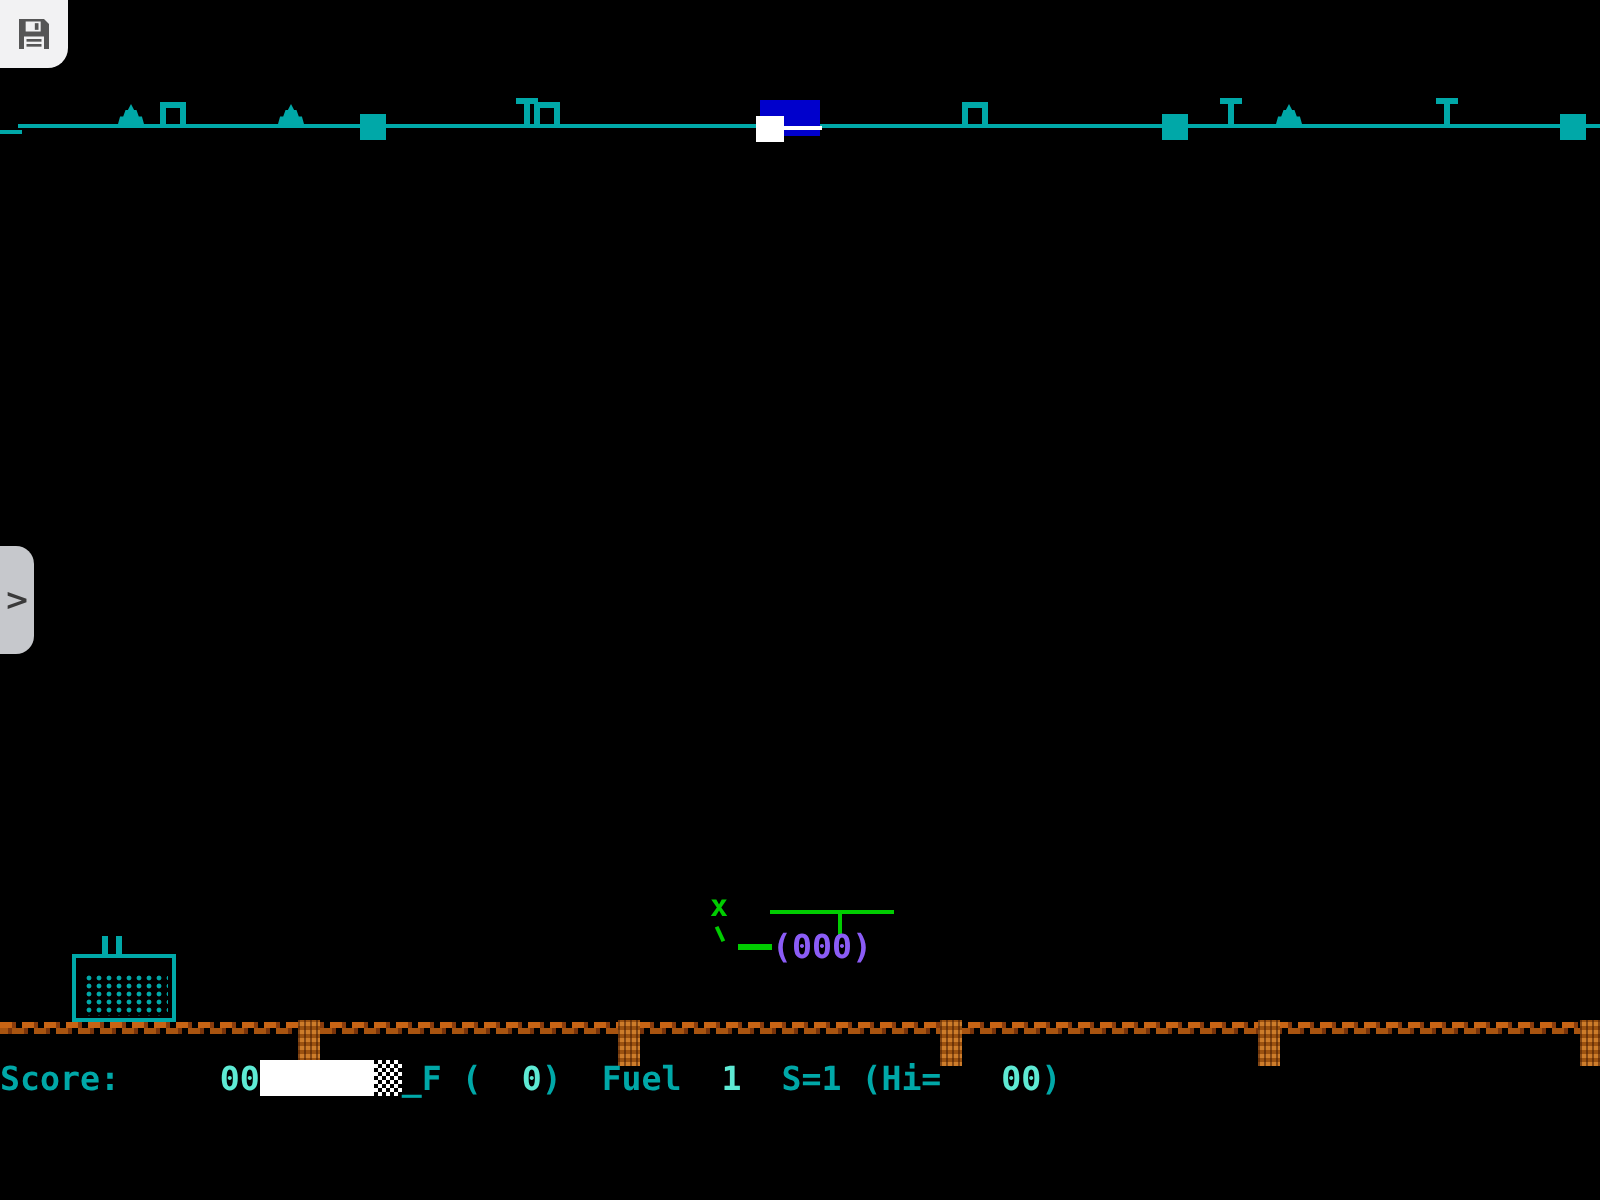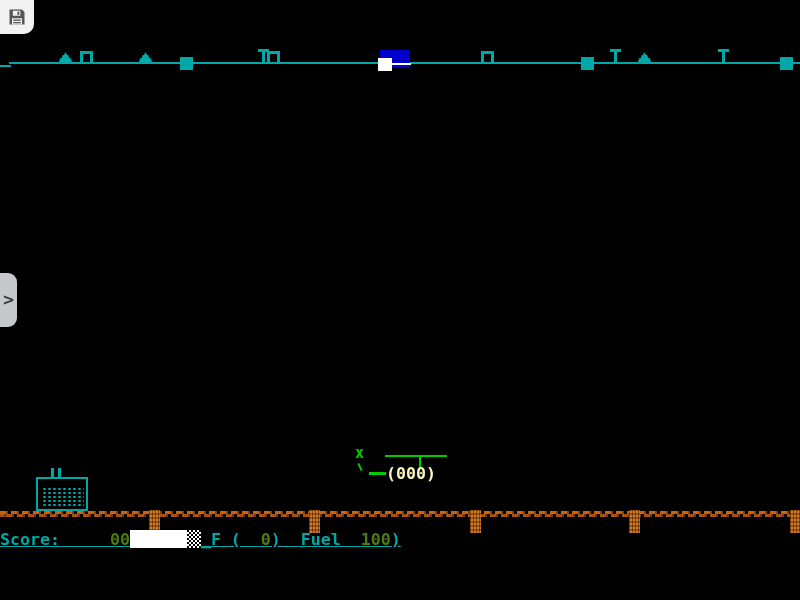--- a/index.html
+++ b/index.html
@@ -36,43 +36,43 @@
       border:2px solid #00A8A8;box-sizing:border-box;background:#000;}
   .depot-dots{position:absolute;left:42px;top:487px;width:42px;height:21px;
       background-image:radial-gradient(circle,#00A8A8 1px,transparent 1.4px);
       background-size:5px 4px;}
   .depot-vent1{position:absolute;left:51px;top:468px;width:3px;height:10px;background:#00A8A8;}
   .depot-vent2{position:absolute;left:58px;top:468px;width:3px;height:10px;background:#00A8A8;}
 
   
   .heli-rotor{position:absolute;left:385px;top:455px;width:62px;height:2px;background:#00CC00;}
   .heli-mast{position:absolute;left:419px;top:455px;width:2px;height:13px;background:#00CC00;}
-  .heli-body{position:absolute;left:386px;top:464px;color:#fef9c3;
+  .heli-body{position:absolute;left:386px;top:464px;color:#8b5cf6;
       font:bold 16.6px "DejaVu Sans Mono",monospace;line-height:20px;}
   .heli-dash{position:absolute;left:369px;top:472px;width:17px;height:3px;background:#00CC00;}
   .heli-x{position:absolute;left:355px;top:445px;color:#00CC00;
       font:bold 15px "DejaVu Sans Mono",monospace;line-height:16px;}
   .heli-tick{position:absolute;left:359px;top:463px;width:2px;height:8px;background:#00CC00;
       transform:rotate(-25deg);}
 
   
   .ground-row1{position:absolute;left:0;top:511px;width:800px;height:3px;
       background:repeating-linear-gradient(90deg,#c86414 0 6px,#8a3c0c 6px 8px,transparent 8px 11px);}
   .ground-row2{position:absolute;left:0;top:514px;width:800px;height:3px;
       background:repeating-linear-gradient(90deg,#a85410 0 6px,#7a340a 6px 8px,transparent 8px 11px);
       background-position-x:6px;}
   .ground-post{position:absolute;top:510px;width:11px;height:23px;
       background:repeating-linear-gradient(90deg,rgba(60,20,0,.5) 0 1px,transparent 1px 3px),
                  repeating-linear-gradient(0deg,#cd7c2a 0 2px,#9c5210 2px 4px);}
 
   
   .status{position:absolute;left:0;top:528px;width:800px;height:22px;display:flex;
-      align-items:center;font:bold 16.6px "DejaVu Sans Mono",monospace;color:#00A8A8;text-decoration:underline;}
+      align-items:center;font:bold 16.6px "DejaVu Sans Mono",monospace;color:#00A8A8;}
   .status span{white-space:pre;}
-  .status .w{color:#4d7c0f;}
+  .status .w{color:#5eead4;}
   .fuel-bar{width:71px;height:18px;display:flex;flex:none;}
   .fuel-fill{width:57px;height:18px;background:#fff;}
   .fuel-dither{width:14px;height:18px;
       background:conic-gradient(#fff 25%,#000 0 50%,#fff 0 75%,#000 0);background-size:4px 4px;}
 </style>
 </head>
 <body>
 
 <div class="stage">
 
@@ -123,20 +123,21 @@
     <span>Score:     </span>
     <span class="w">00</span>
     <span class="fuel-bar">
       <span class="fuel-fill"></span>
       <span class="fuel-dither"></span>
     </span>
     <span>_F (  </span>
     <span class="w">0</span>
     <span>)  Fuel  </span>
     <span class="w">1</span>
+    <span>  S=1 (Hi=   </span>
     <span class="w">00</span>
     <span>)</span>
   </div>
 
   <div class="save-btn">
     <span style="display:flex;">
       <svg width="20" height="20" viewBox="0 0 24 24">
         <path d="M3 3 h15 l3 3 v15 h-18 z" fill="#565656"></path>
         <rect x="7" y="4.5" width="9" height="6" fill="#f2f2f3"></rect>
         <rect x="12.5" y="5.5" width="2.2" height="4" fill="#565656"></rect>

